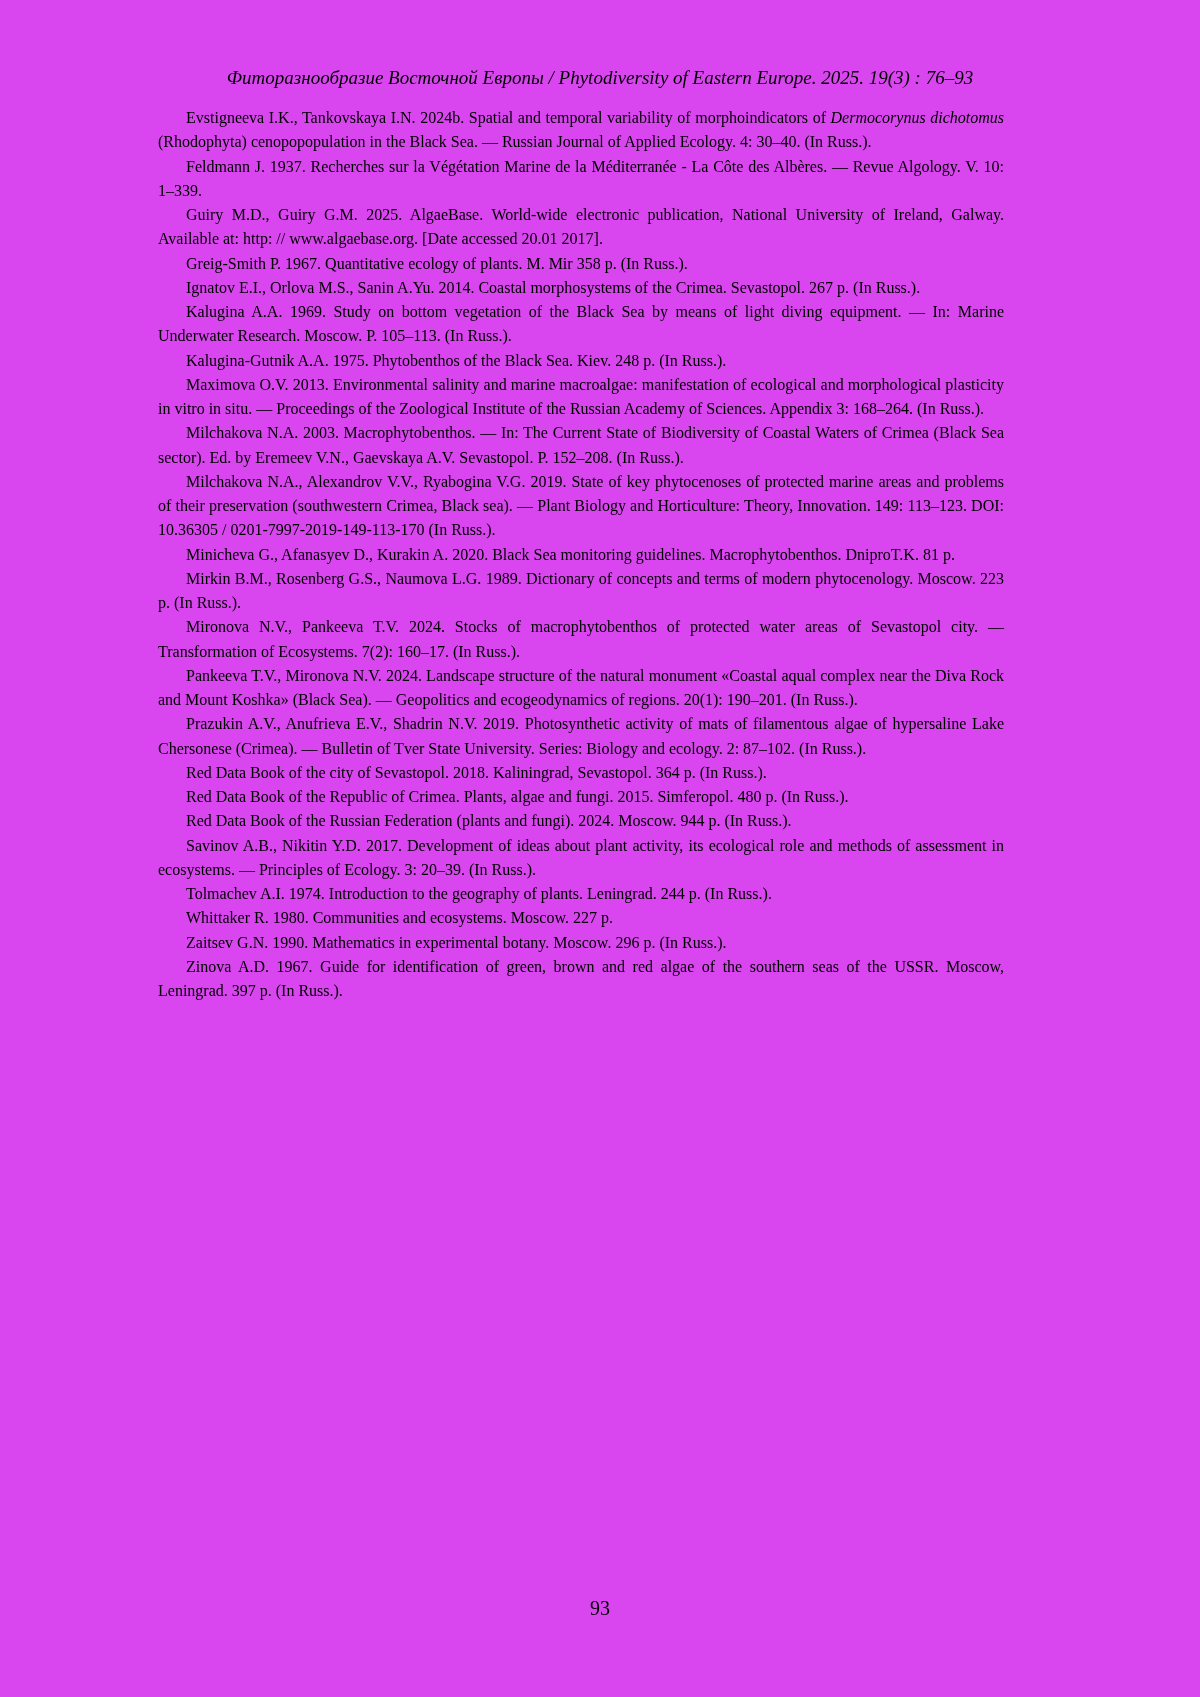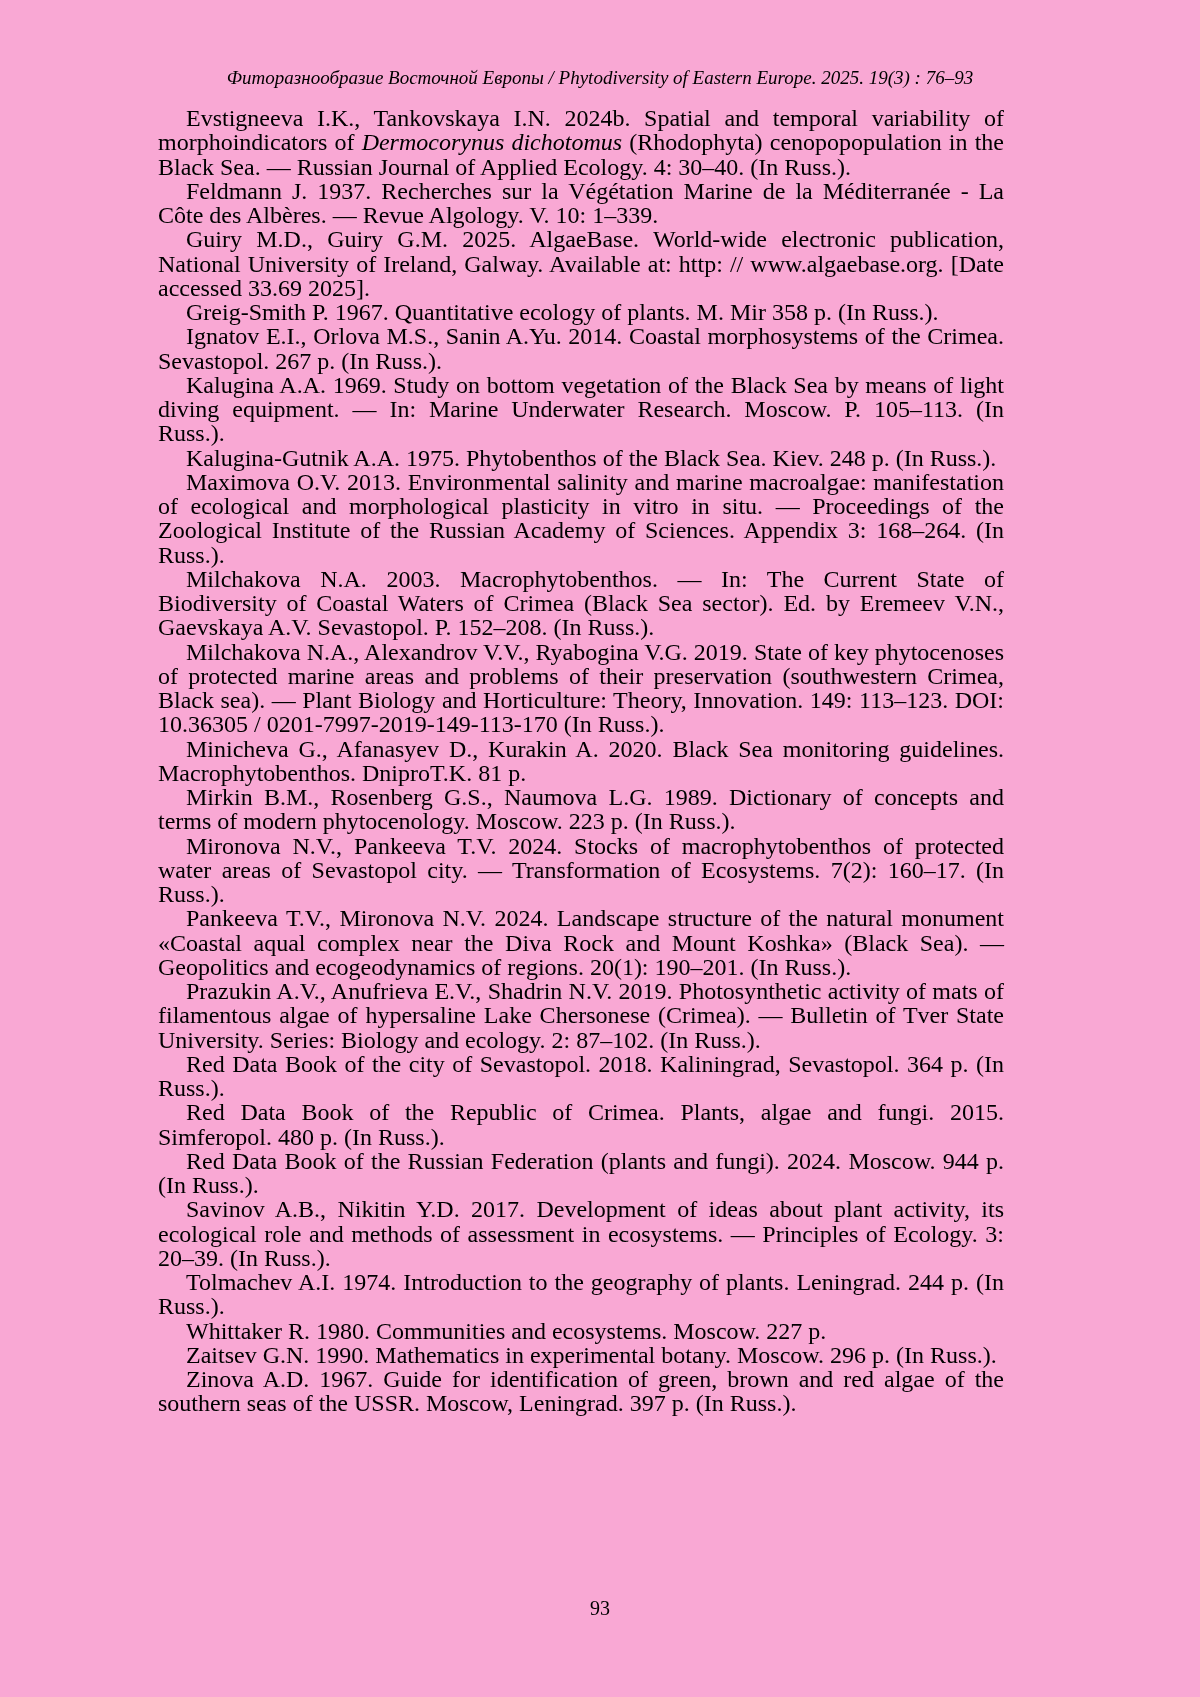--- a/index.html
+++ b/index.html
@@ -4,42 +4,42 @@
 <style>
   html, body {
     margin: 0;
     padding: 0;
     background: #ffffff;
   }
   .page {
     position: relative;
     width: 1200px;
     height: 1697px;
-    background: #f9a8d4;
+    background: #d946ef;
     color: #000000;
     font-family: "Liberation Serif", "DejaVu Serif", serif;
     overflow: hidden;
   }
   .running-head {
     position: absolute;
     top: 66px;
     left: 0;
     width: 1200px;
     text-align: center;
     font-style: italic;
     font-size: 19px;
     line-height: 24px;
     white-space: nowrap;
   }
   .refs {
     position: absolute;
     top: 106px;
     left: 158px;
     width: 846px;
-    font-size: 24px;
+    font-size: 16px;
     line-height: 24.25px;
     text-align: justify;
   }
   .ref {
     margin: 0;
     padding: 0;
     text-indent: 28px;
   }
   .it {
     font-style: italic;
@@ -56,21 +56,21 @@
 </style>
 </head>
 <body>
 
 <div class="page">
   <div class="running-head">Фиторазнообразие Восточной Европы / Phytodiversity of Eastern Europe. 2025. 19(3) : 76–93</div>
 
   <div class="refs">
       <p class="ref"><span>Evstigneeva I.K., Tankovskaya I.N. 2024b. Spatial and temporal variability of morphoindicators of </span><span class="it">Dermocorynus dichotomus</span><span> (Rhodophyta) cenopopopulation in the Black Sea. — Russian Journal of Applied Ecology. 4: 30–40. (In Russ.).</span></p>
       <p class="ref"><span>Feldmann J. 1937. Recherches sur la Végétation Marine de la Méditerranée - La Côte des Albères. — Revue Algology. V. 10: 1–339.</span></p>
-      <p class="ref"><span>Guiry M.D., Guiry G.M. 2025. AlgaeBase. World-wide electronic publication, National University of Ireland, Galway. Available at: http: // www.algaebase.org. [Date accessed 33.69 2025].</span></p>
+      <p class="ref"><span>Guiry M.D., Guiry G.M. 2025. AlgaeBase. World-wide electronic publication, National University of Ireland, Galway. Available at: http: // www.algaebase.org. [Date accessed 20.01 2017].</span></p>
       <p class="ref"><span>Greig-Smith P. 1967. Quantitative ecology of plants. M. Mir 358 p. (In Russ.).</span></p>
       <p class="ref"><span>Ignatov E.I., Orlova M.S., Sanin A.Yu. 2014. Coastal morphosystems of the Crimea. Sevastopol. 267 p. (In Russ.).</span></p>
       <p class="ref"><span>Kalugina A.A. 1969. Study on bottom vegetation of the Black Sea by means of light diving equipment. — In: Marine Underwater Research. Moscow. P. 105–113. (In Russ.).</span></p>
       <p class="ref"><span>Kalugina-Gutnik A.A. 1975. Phytobenthos of the Black Sea. Kiev. 248 p. (In Russ.).</span></p>
       <p class="ref"><span>Maximova O.V. 2013. Environmental salinity and marine macroalgae: manifestation of ecological and morphological plasticity in vitro in situ. — Proceedings of the Zoological Institute of the Russian Academy of Sciences. Appendix 3: 168–264. (In Russ.).</span></p>
       <p class="ref"><span>Milchakova N.A. 2003. Macrophytobenthos. — In: The Current State of Biodiversity of Coastal Waters of Crimea (Black Sea sector). Ed. by Eremeev V.N., Gaevskaya A.V. Sevastopol. P. 152–208. (In Russ.).</span></p>
       <p class="ref"><span>Milchakova N.A., Alexandrov V.V., Ryabogina V.G. 2019. State of key phytocenoses of protected marine areas and problems of their preservation (southwestern Crimea, Black sea). — Plant Biology and Horticulture: Theory, Innovation. 149: 113–123. DOI: 10.36305 / 0201-7997-2019-149-113-170 (In Russ.).</span></p>
       <p class="ref"><span>Minicheva G., Afanasyev D., Kurakin A. 2020. Black Sea monitoring guidelines. Macrophytobenthos. DniproT.K. 81 p.</span></p>
       <p class="ref"><span>Mirkin B.M., Rosenberg G.S., Naumova L.G. 1989. Dictionary of concepts and terms of modern phytocenology. Moscow. 223 p. (In Russ.).</span></p>
       <p class="ref"><span>Mironova N.V., Pankeeva T.V. 2024. Stocks of macrophytobenthos of protected water areas of Sevastopol city. — Transformation of Ecosystems. 7(2): 160–17. (In Russ.).</span></p>

